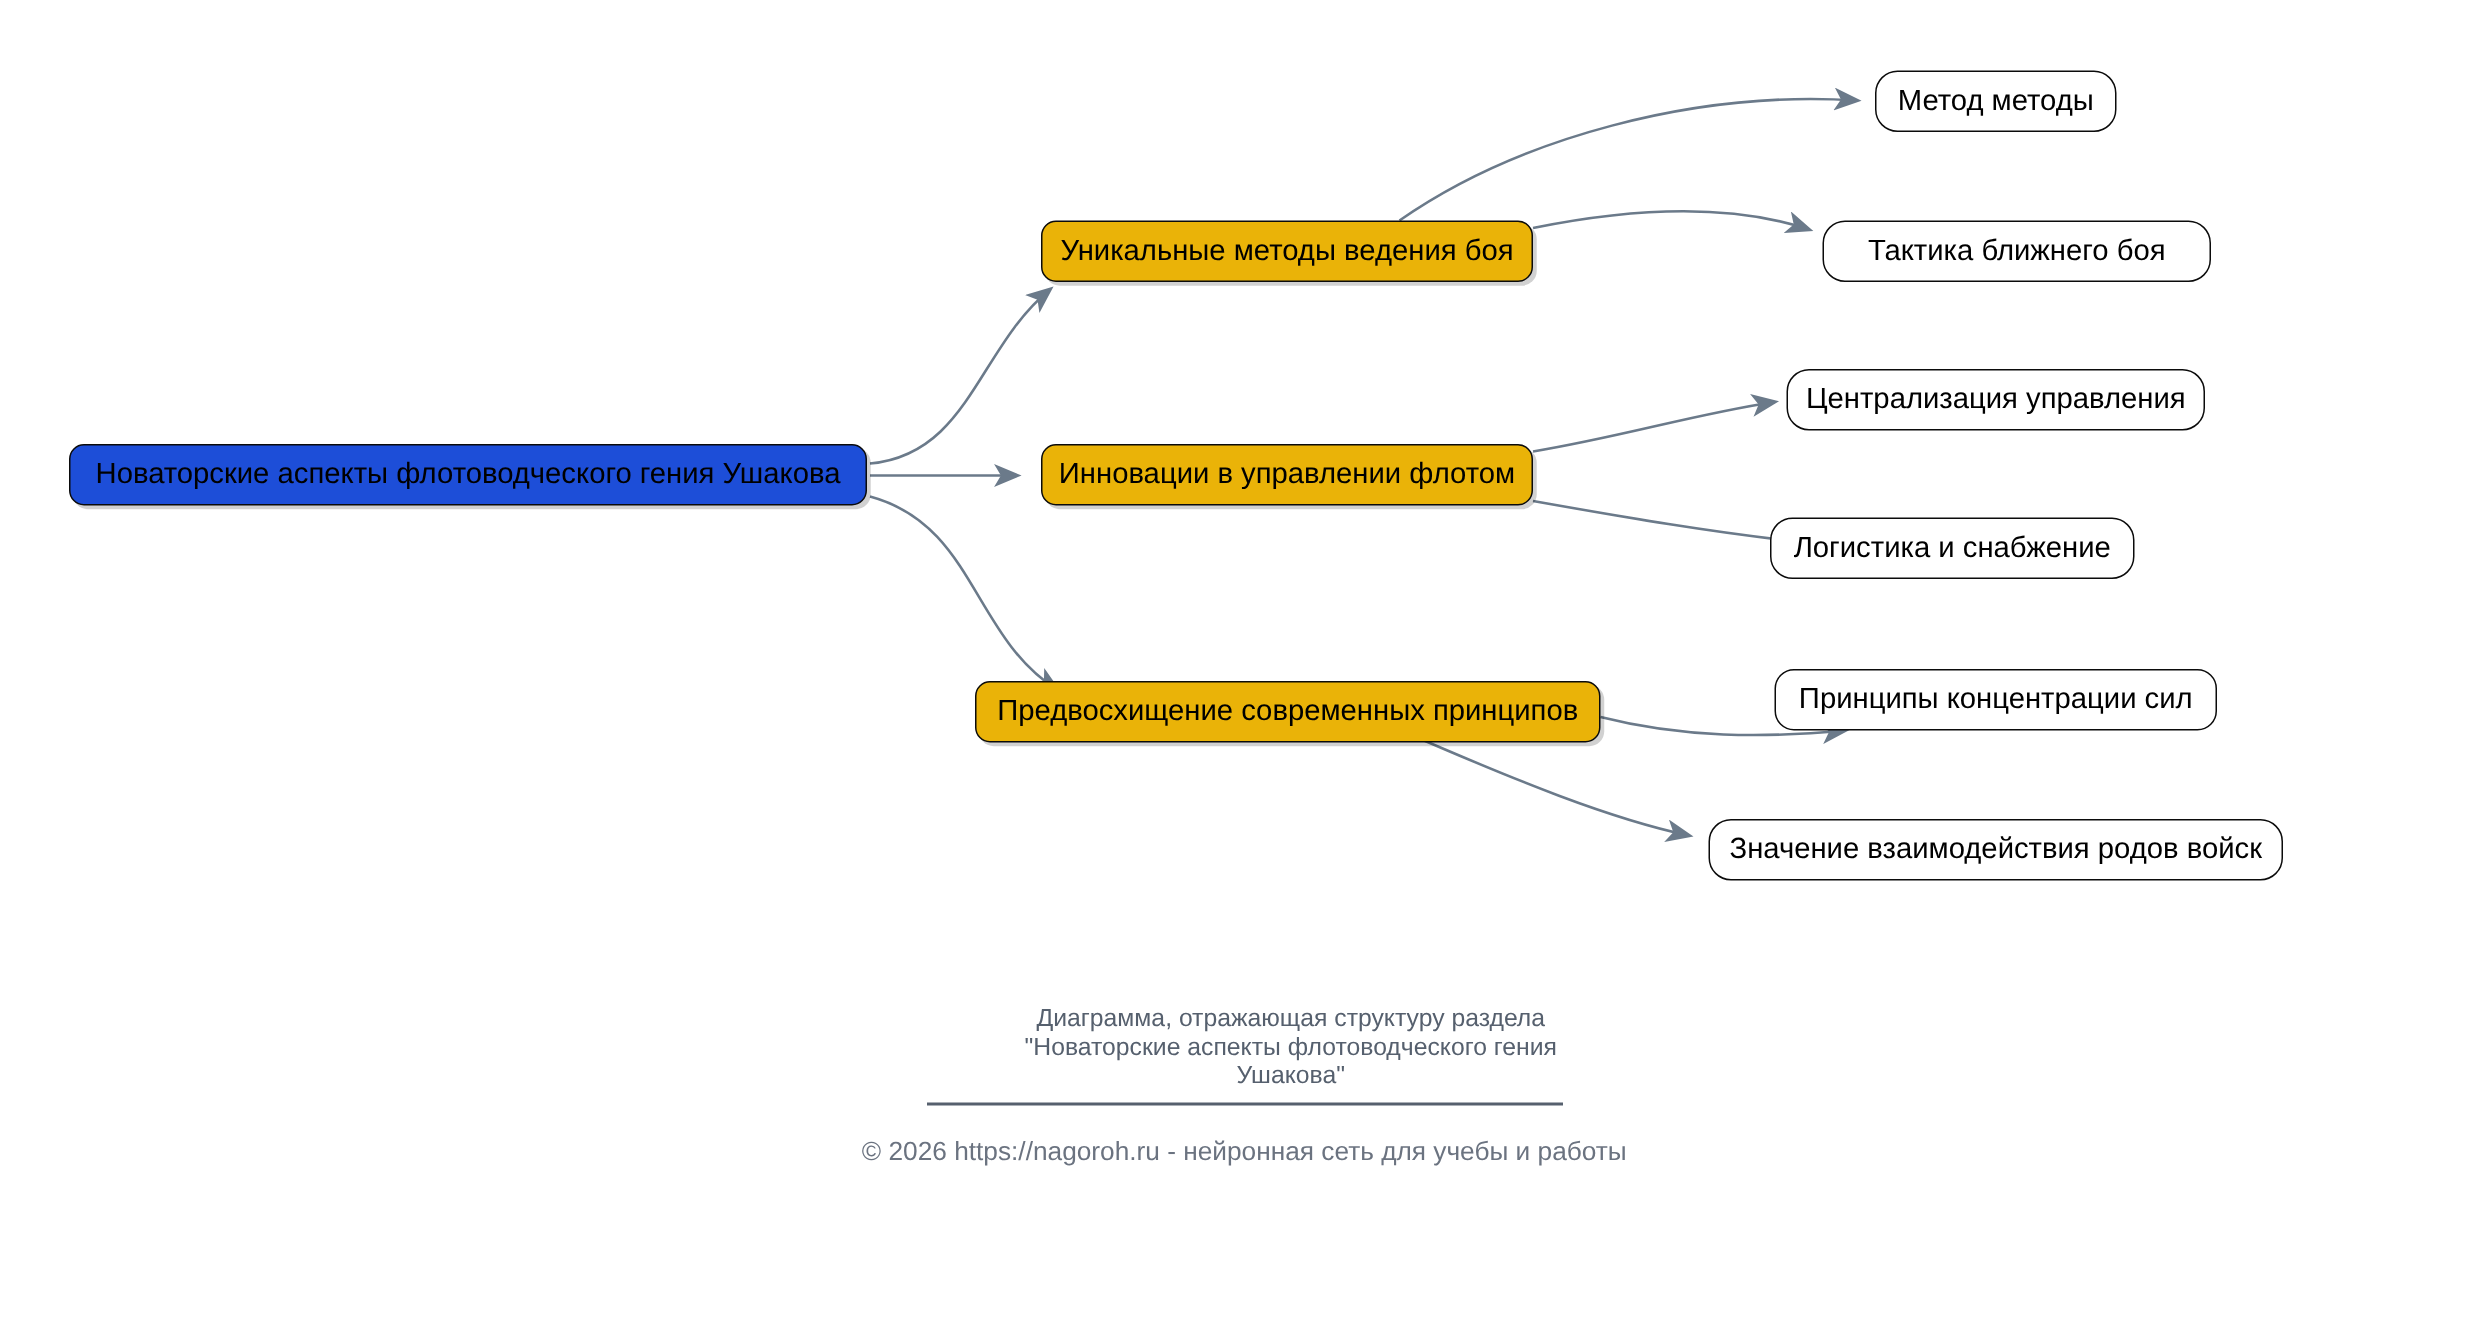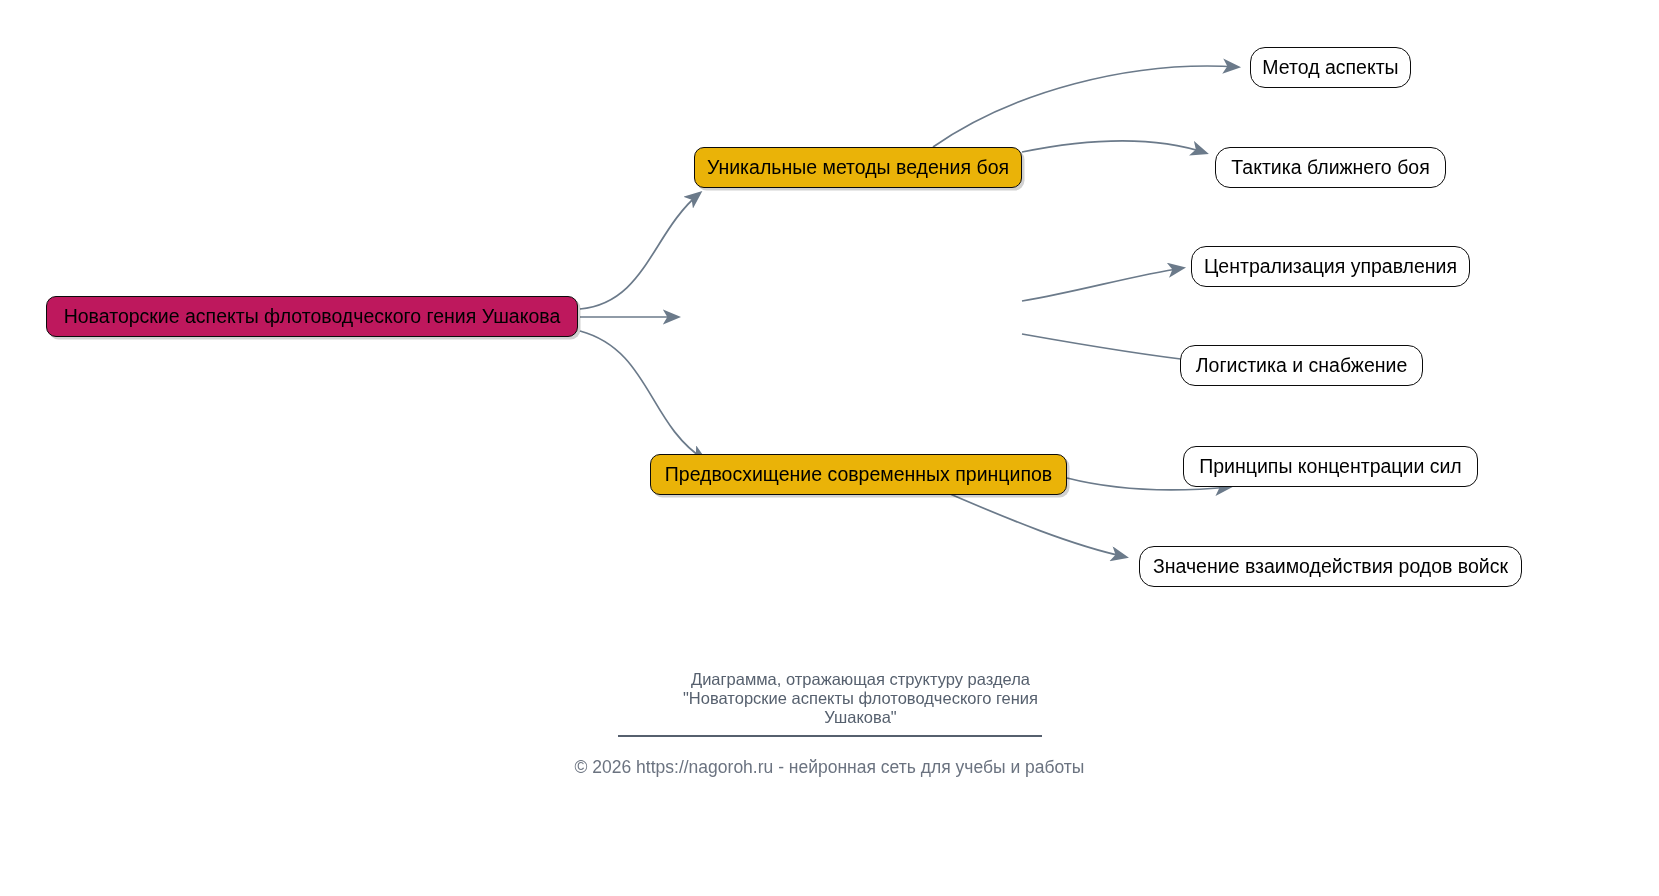--- a/index.html
+++ b/index.html
@@ -30,21 +30,21 @@
   .node {
     position: absolute;
     box-sizing: border-box;
     display: flex;
     align-items: center;
     justify-content: center;
     white-space: nowrap;
     line-height: 1;
   }
   .node-root {
-    background: #be185d;
+    background: #1d4ed8;
     border: 1.4px solid #0b0b0b;
     border-radius: 10px;
     color: #000000;
     font-size: 19.5px;
     box-shadow: 2.5px 2.5px 0 rgba(0,0,0,0.18);
   }
   .node-branch {
     background: #eab308;
     border: 1.4px solid #0b0b0b;
     border-radius: 10px;
@@ -117,30 +117,33 @@
   </svg>
 
   <div class="node node-root" style="left:46px; top:296px; width:532px; height:41px;">
     <span>Новаторские аспекты флотоводческого гения Ушакова</span>
   </div>
 
   <div class="node node-branch" style="left:694px; top:147px; width:328px; height:41px;">
     <span>Уникальные методы ведения боя</span>
   </div>
 
+  <div class="node node-branch" style="left:694px; top:296px; width:328px; height:41px;">
+    <span>Инновации в управлении флотом</span>
+  </div>
 
   <div class="node node-branch" style="left:650px; top:454px; width:417px; height:41px;">
     <span>Предвосхищение современных принципов</span>
   </div>
 
   <div class="node node-leaf" style="left:1250px; top:47px; width:161px; height:41px;">
-    <span>Метод аспекты</span>
+    <span>Метод методы</span>
   </div>
 
-  <div class="node node-leaf" style="left:1215px; top:147px; width:231px; height:41px;">
+  <div class="node node-leaf" style="left:1215px; top:147px; width:259px; height:41px;">
     <span>Тактика ближнего боя</span>
   </div>
 
   <div class="node node-leaf" style="left:1191px; top:246px; width:279px; height:41px;text-align:center;">
     <span>Централизация управления</span>
   </div>
 
   <div class="node node-leaf" style="left:1180px; top:345px; width:243px; height:41px;">
     <span>Логистика и снабжение</span>
   </div>

